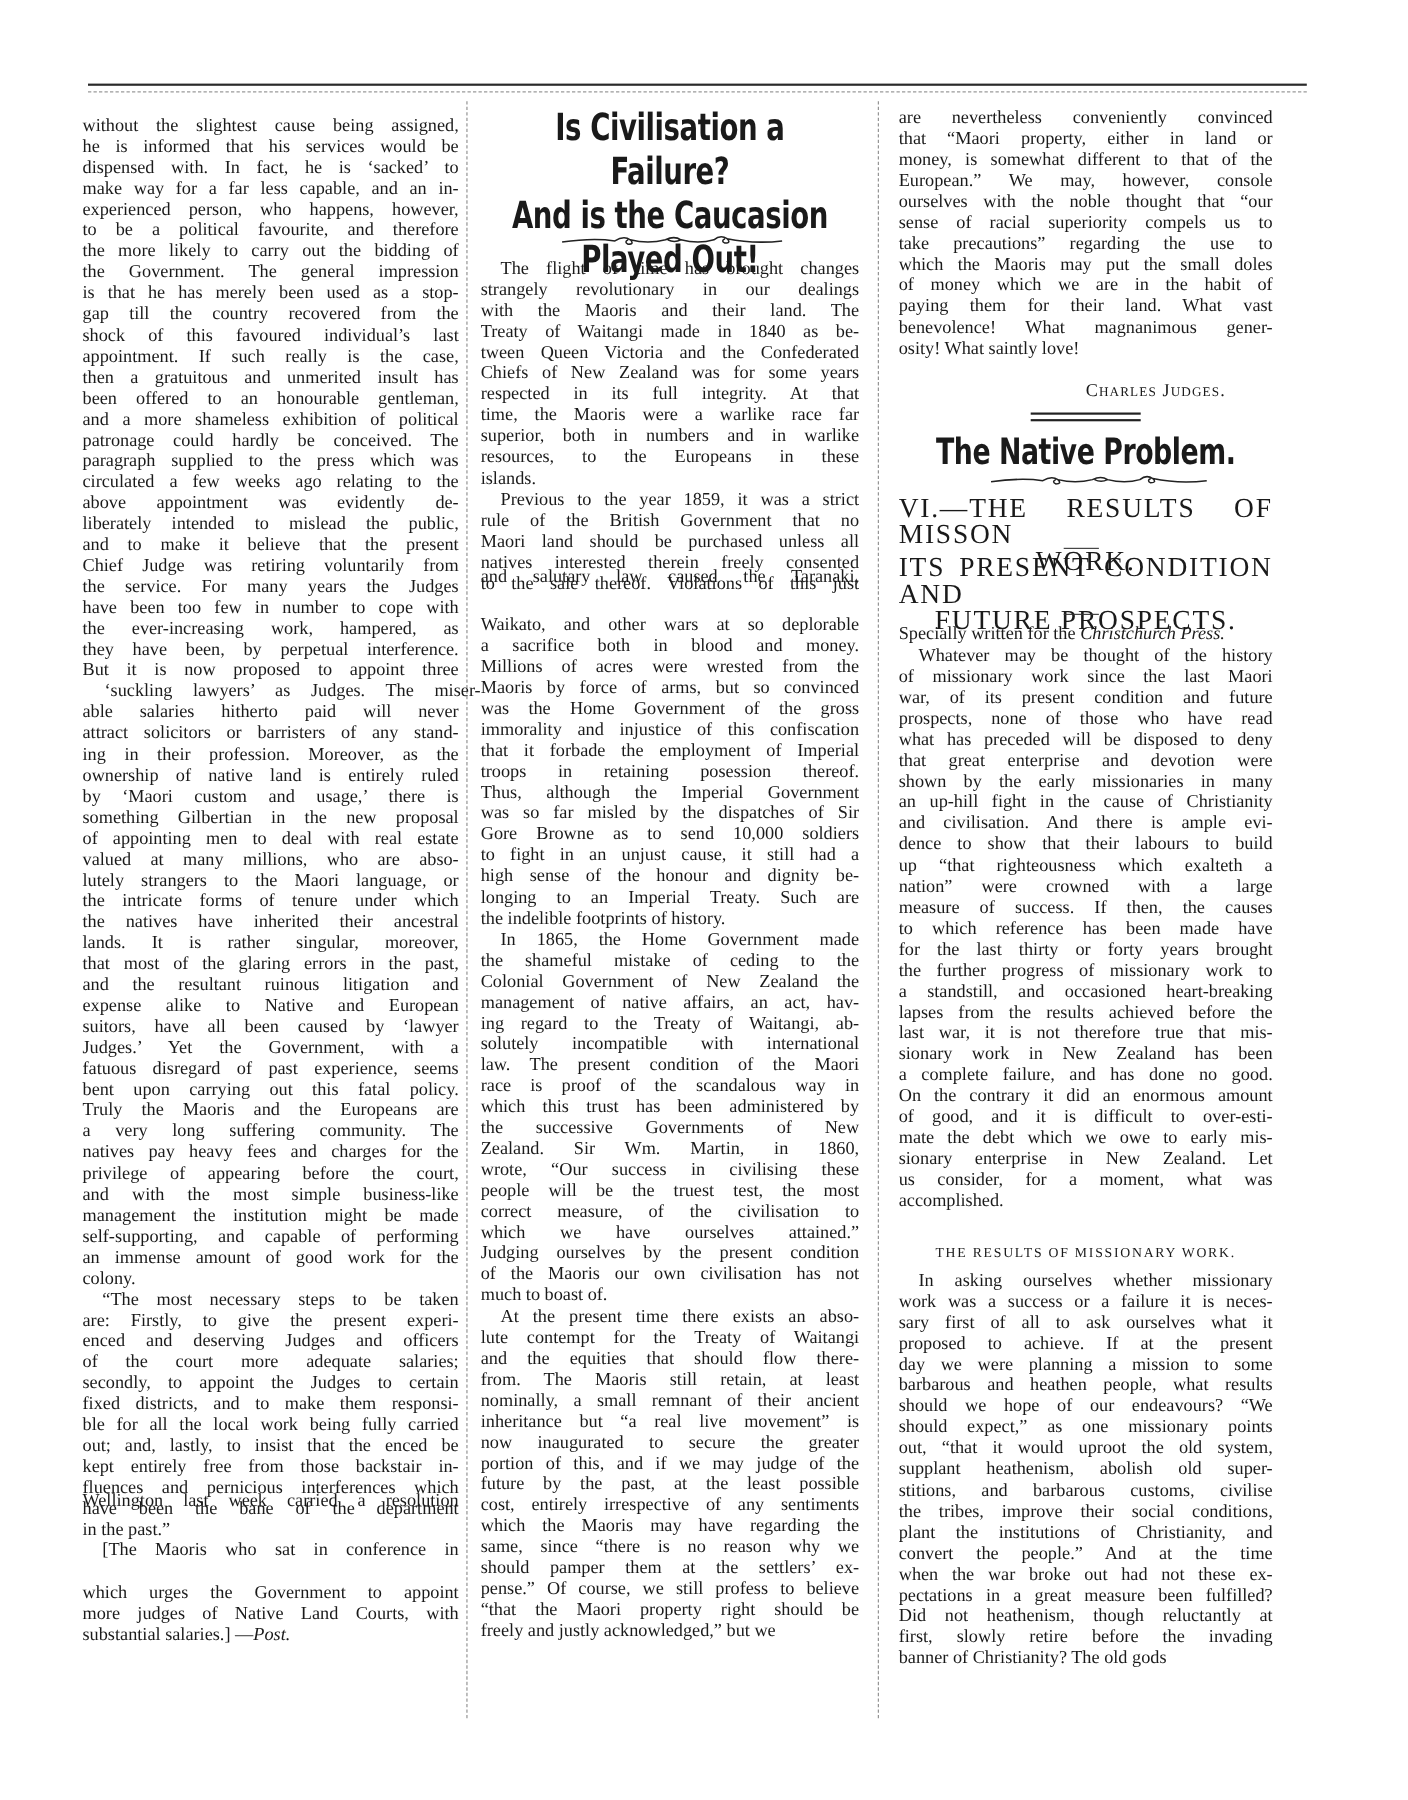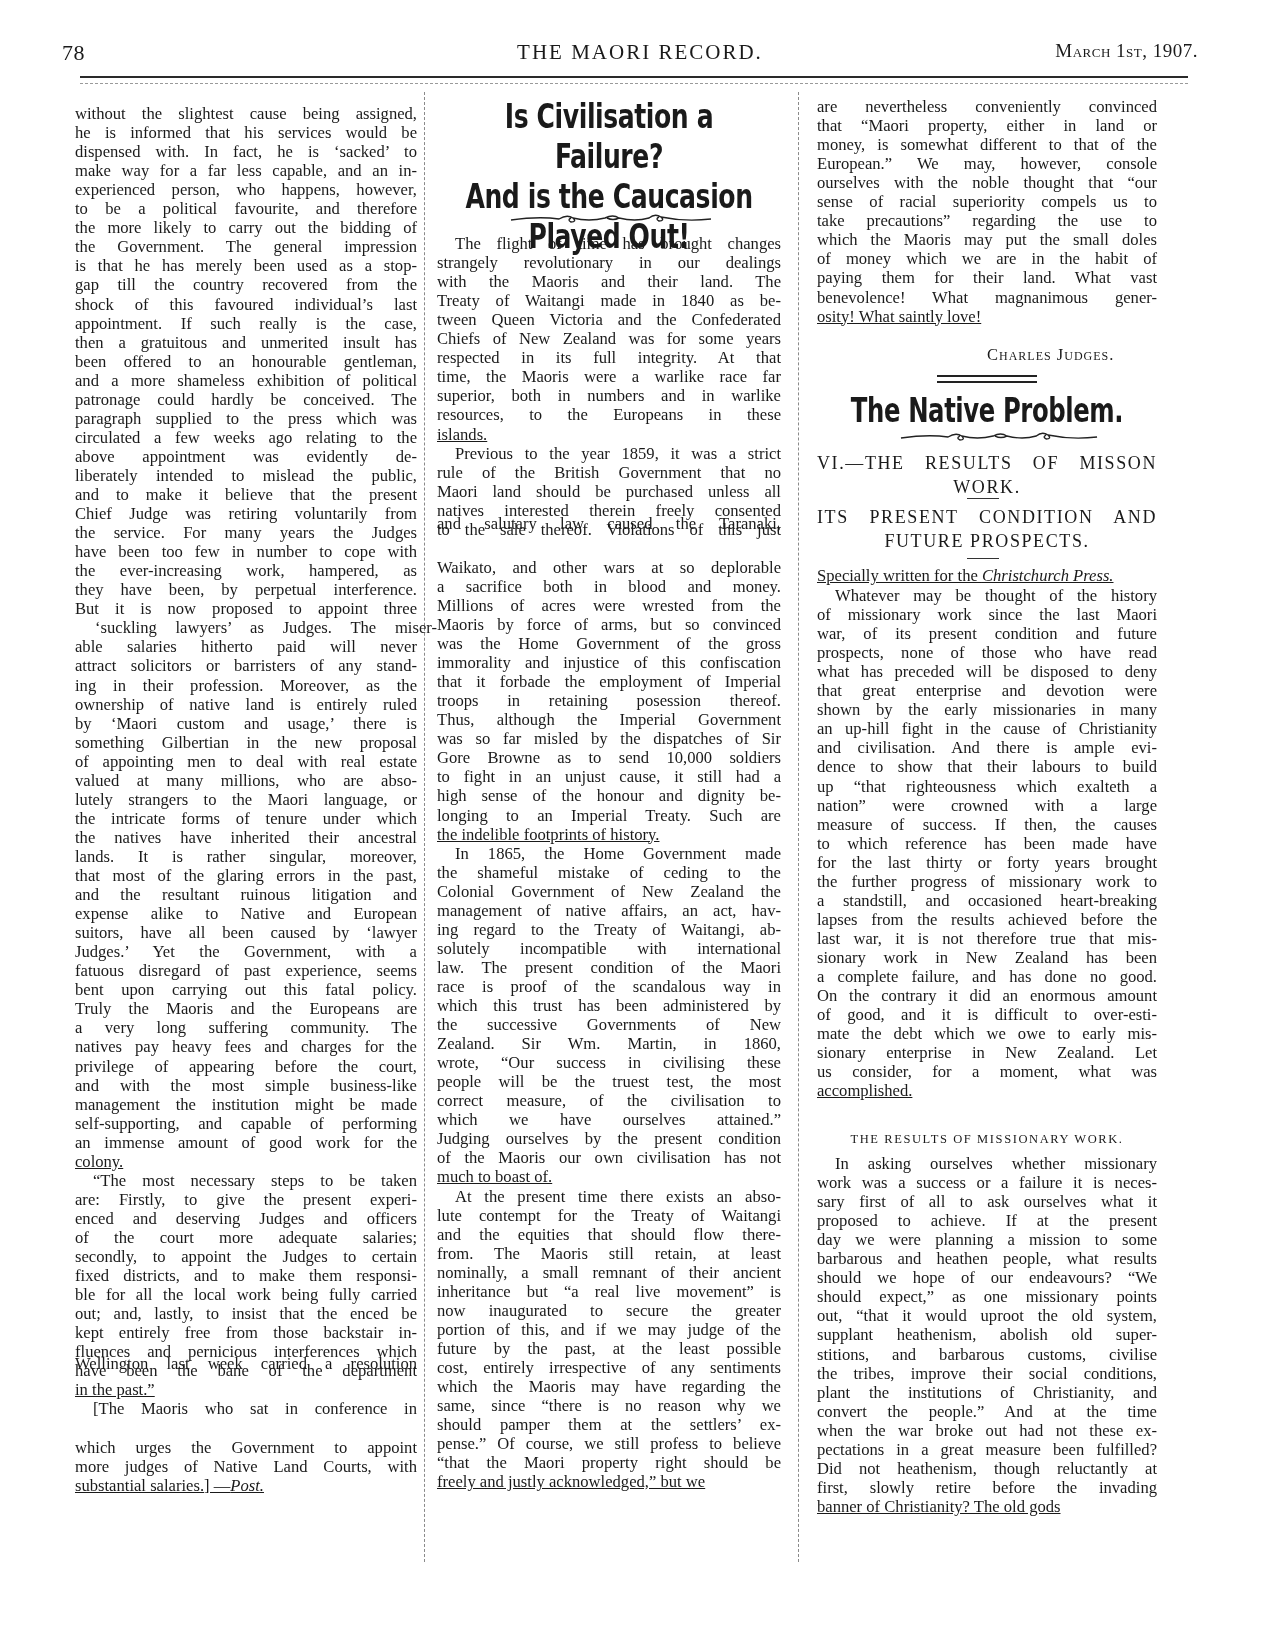--- a/index.html
+++ b/index.html
@@ -16,42 +16,37 @@
   .rule1 { position:absolute; left:80px; top:76px; width:1108px; height:2px; background:#2a2a2a; }
   .rule2 { position:absolute; left:80px; top:83px; width:1108px; height:0; border-top:1px dashed #9a9a9a; }
 
   
   .vsep { position:absolute; width:0; border-left:1px dashed #8a8a8a; }
 
   
   .col { position:absolute; top:0; }
   .ln { position:absolute; left:0; white-space:nowrap; font-size:16.6px; line-height:19px;
         text-align:justify; text-align-last:justify; }
-  .ln.last { text-align-last:left;text-decoration:underline; }
+  .ln.last { text-align-last:left; }
   .ital { font-style:italic; }
 
   .headline { position:absolute; text-align:center; font-family:"DejaVu Sans","Liberation Sans",sans-serif;
               font-weight:bold; font-stretch:condensed; letter-spacing:-0.5px; transform:scaleX(0.82); transform-origin:center; }
-  .subhead { position:absolute; text-align:center; font-size:18px; letter-spacing:1.6px; }
+  .subhead { position:absolute; text-align:center; font-size:25px; letter-spacing:1.6px; }
   .smallcaps-h { position:absolute; text-align:center; font-size:12.5px; letter-spacing:1.6px; }
   .sig { position:absolute; font-size:16.5px; font-variant:small-caps; letter-spacing:1px; }
   .shortrule { position:absolute; height:0; border-top:1.5px solid #333; }
   .dblrule { position:absolute; height:4px; border-top:2px solid #222; border-bottom:2px solid #222; }
   .ornament { position:absolute; }
 </style>
 </head>
 <body>
 
 <div class="page">
 
-  <div class="hdr">
-    <span class="pageno">78</span>
-    <div class="masthead">THE MAORI RECORD.</div>
-    <span class="hdate">March 1st, 1907.</span>
-  </div>
   <div class="rule1"></div>
   <div class="rule2"></div>
 
   <div class="vsep" style="left:424px; top:92px; height:1470px;"></div>
   <div class="vsep" style="left:798px; top:92px; height:1470px;"></div>
 
   <div class="col" id="col1" style="left:75px; width:342px;">
       <div class="ln" style="top: 104px; width: 342px;">without the slightest cause being assigned,</div>
       <div class="ln" style="top: 123.05px; width: 342px;">he is informed that his services would be</div>
       <div class="ln" style="top: 142.1px; width: 342px;">dispensed with.   In fact, he is ‘sacked’ to</div>

